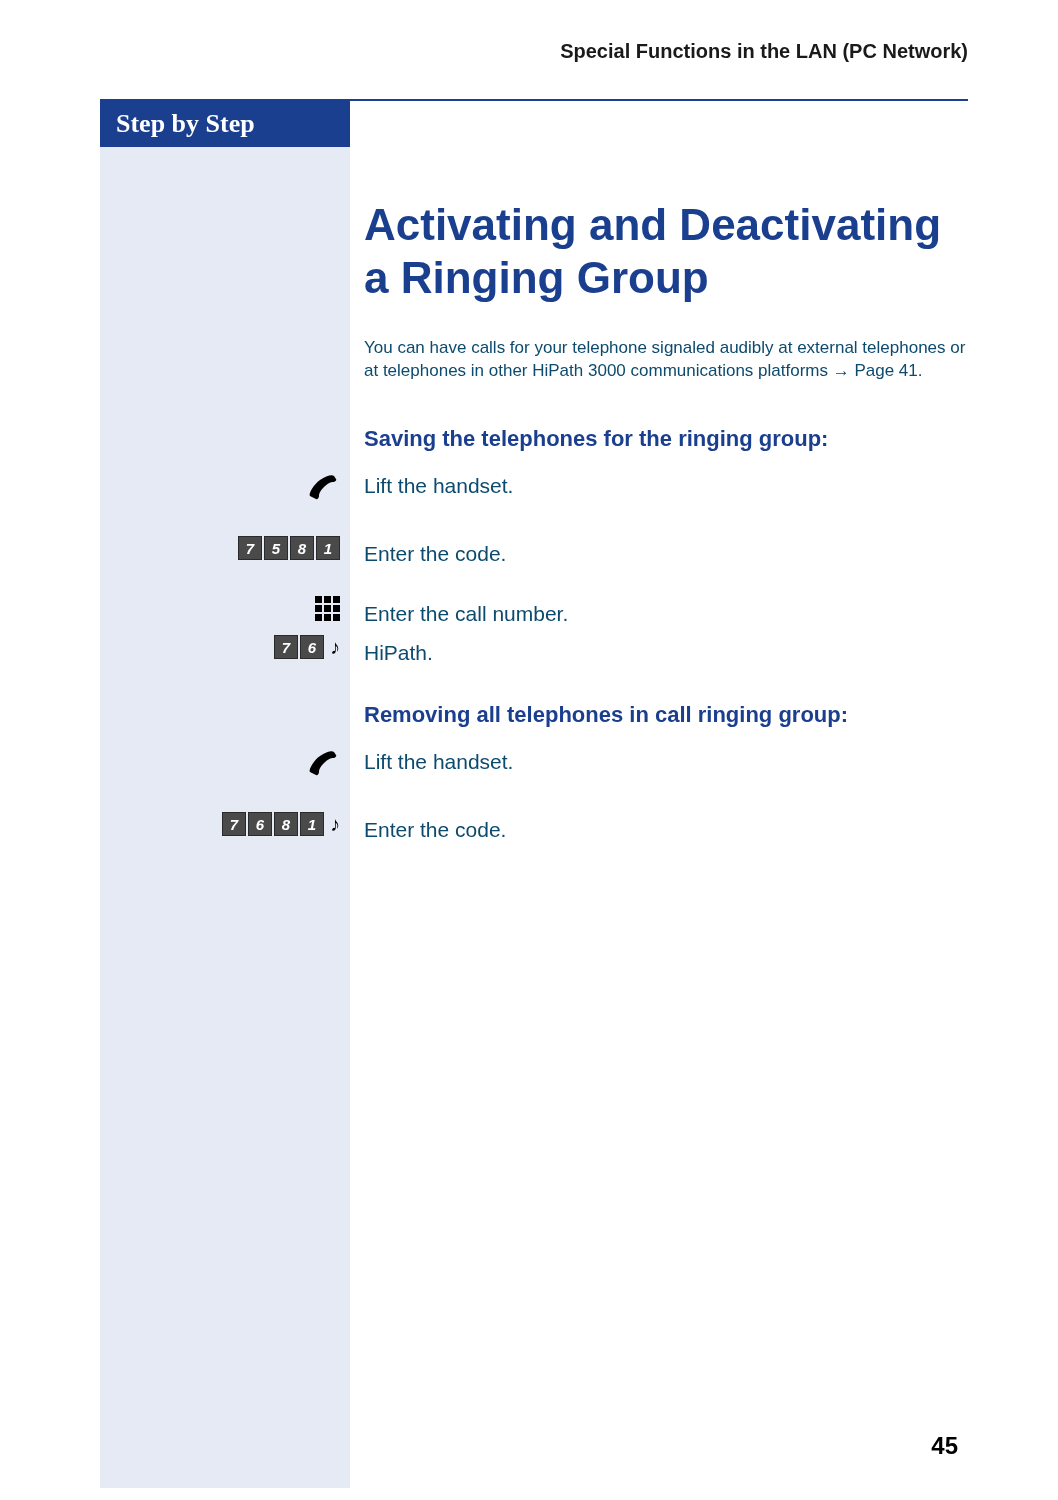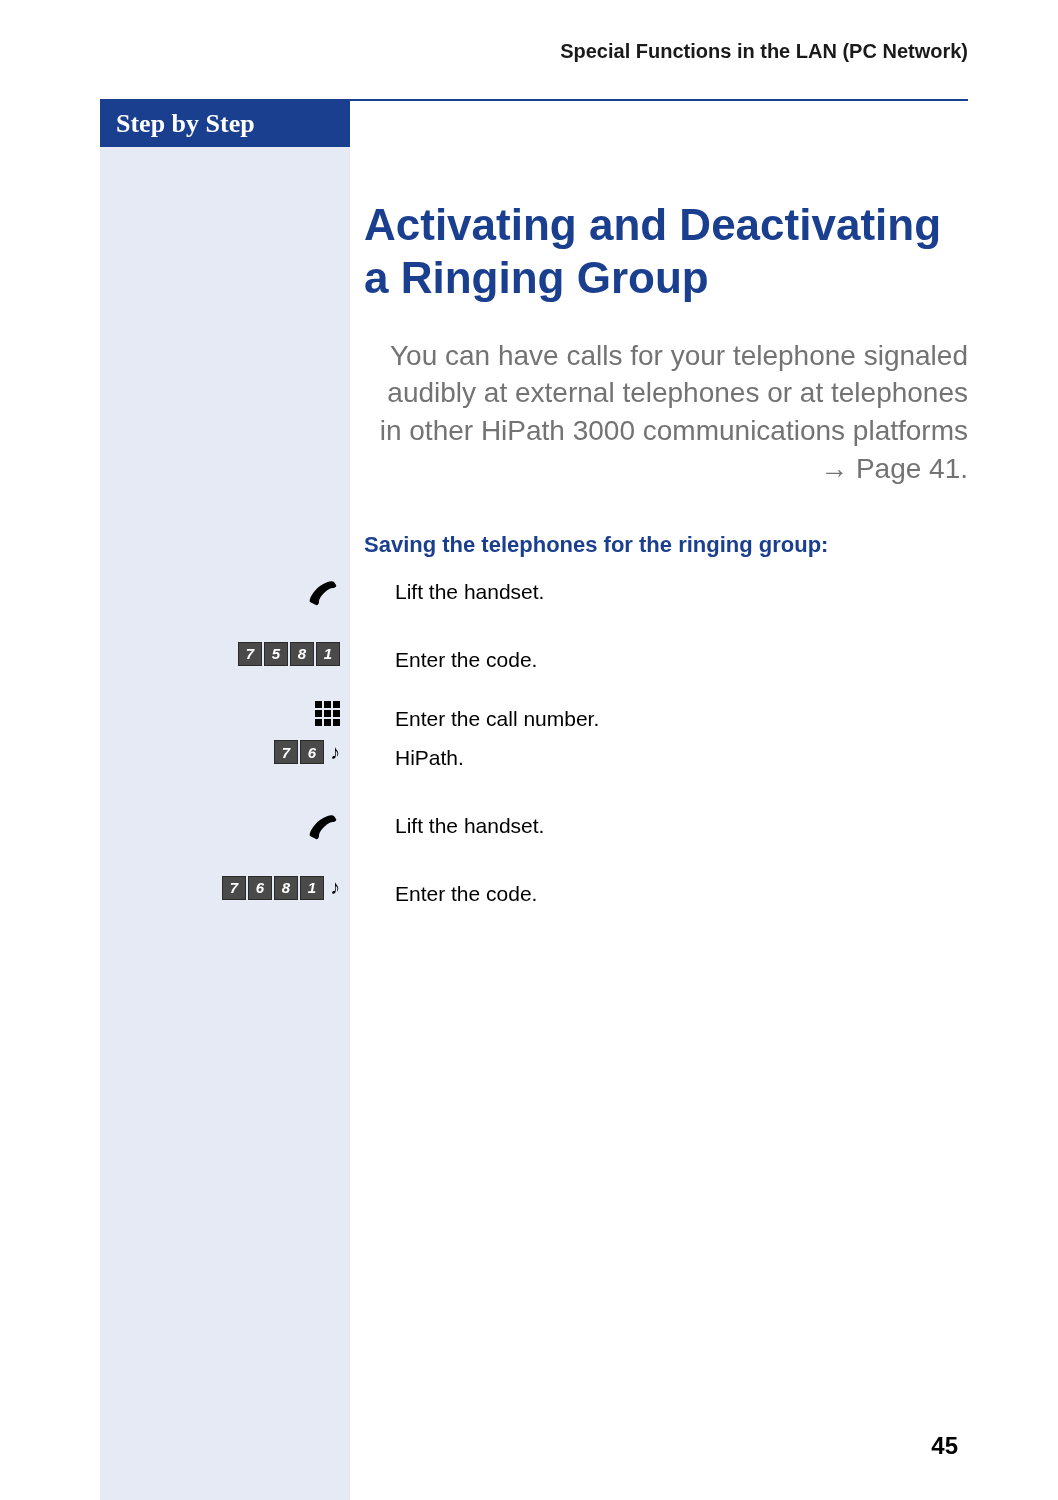--- a/index.html
+++ b/index.html
@@ -31,25 +31,24 @@
   }
   .main-title {
     color: #1b3f8f;
     font-weight: bold;
     font-size: 44px;
     line-height: 1.2;
     margin-top: 48px;
     margin-bottom: 24px;
   }
   .intro {
-    font-size: 28px;
+    font-size: 17px;
     line-height: 1.35;
-    color: #737373;
+    color: #0c4a6e;
     margin-bottom: 28px;
-    text-align: right;
   }
   .arrow-inline {
     display: inline-block;
     font-weight: bold;
   }
   .sub-heading {
     color: #1b3f8f;
     font-weight: bold;
     font-size: 22px;
     margin-top: 8px;
@@ -84,24 +83,23 @@
     grid-template-columns: repeat(3, 7px);
     grid-template-rows: repeat(3, 7px);
     gap: 2px;
   }
   .keypad-grid span {
     background: #000;
     width: 7px; height: 7px;
   }
   .step-text {
     font-size: 21px;
-    color: #000000;
+    color: #0c4a6e;
     line-height: 1.3;
     padding-top: 4px;
-    margin-left: 31px;
   }
   .page-num {
     position: absolute;
     bottom: 40px;
     right: 100px;
     font-weight: bold;
     font-size: 24px;
   }
   
   .rows {
@@ -236,20 +234,23 @@
       </div>
     </div>
 
     <div class="row spacer-row">
         <div class="left"></div>
         <div class="right"></div>
       </div>
 
     <div class="row">
       <div class="left"></div>
+      <div class="right">
+        <div class="sub-heading">Removing all telephones in call ringing group:</div>
+      </div>
     </div>
 
     <div class="row">
       <div class="left">
         <span class="icon-handset">
           <svg viewBox="0 0 36 36">
               <path d="M6 28 C4 26 10 16 16 12 C22 8 28 6 30 8 L32 11 C33 12 31 14 29 14 C27 14 24 15 20 19 C16 23 15 26 15 28 C15 30 13 32 12 31 Z" fill="#000"></path>
             </svg>
         </span>
       </div>

